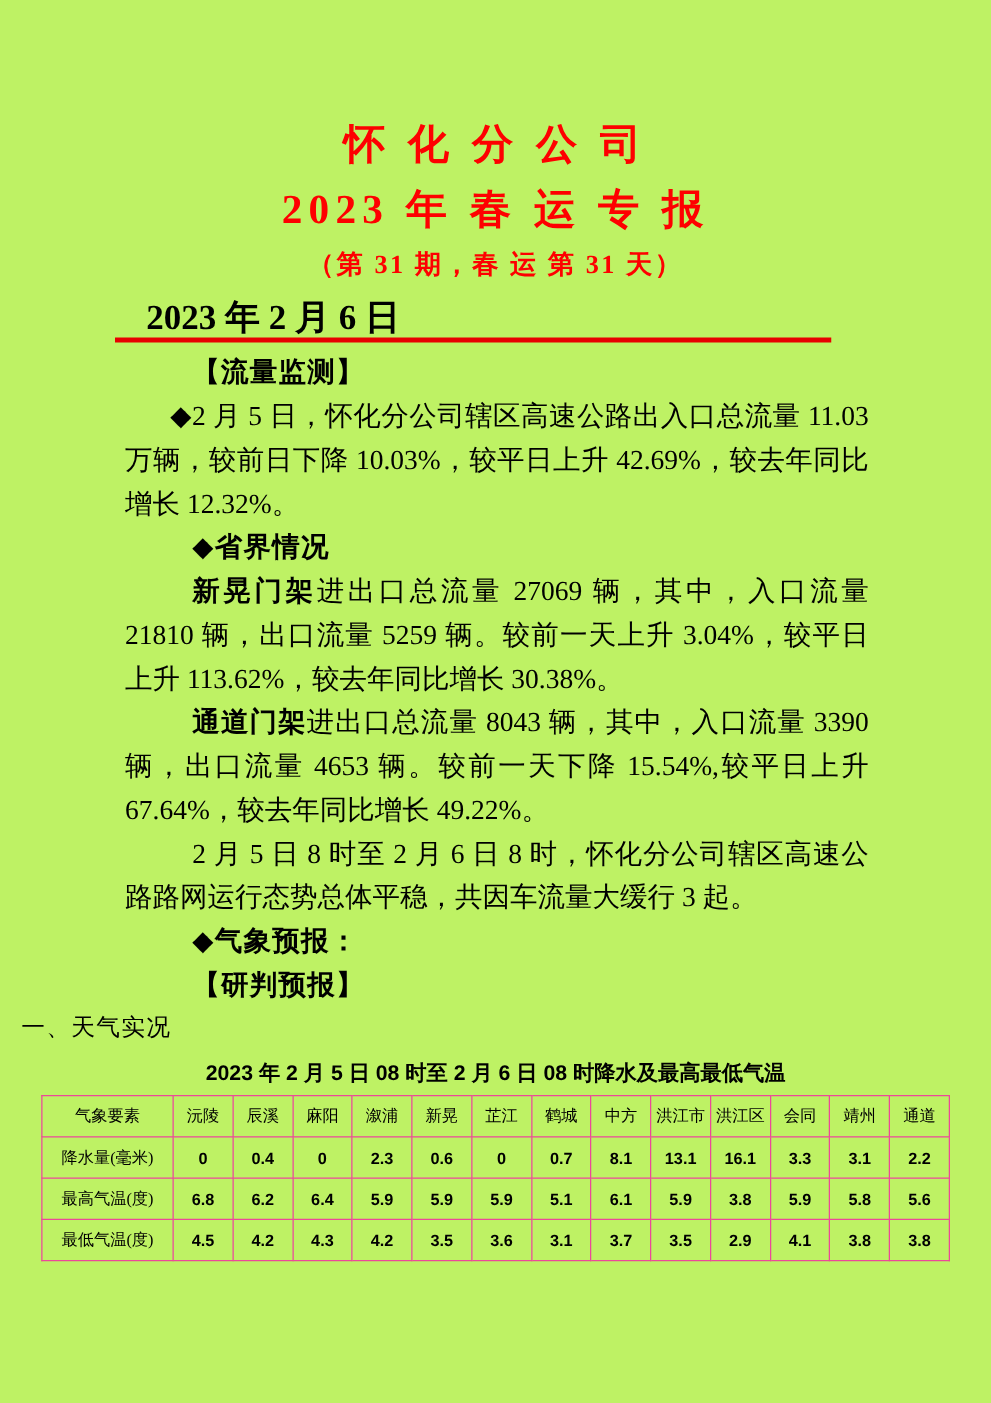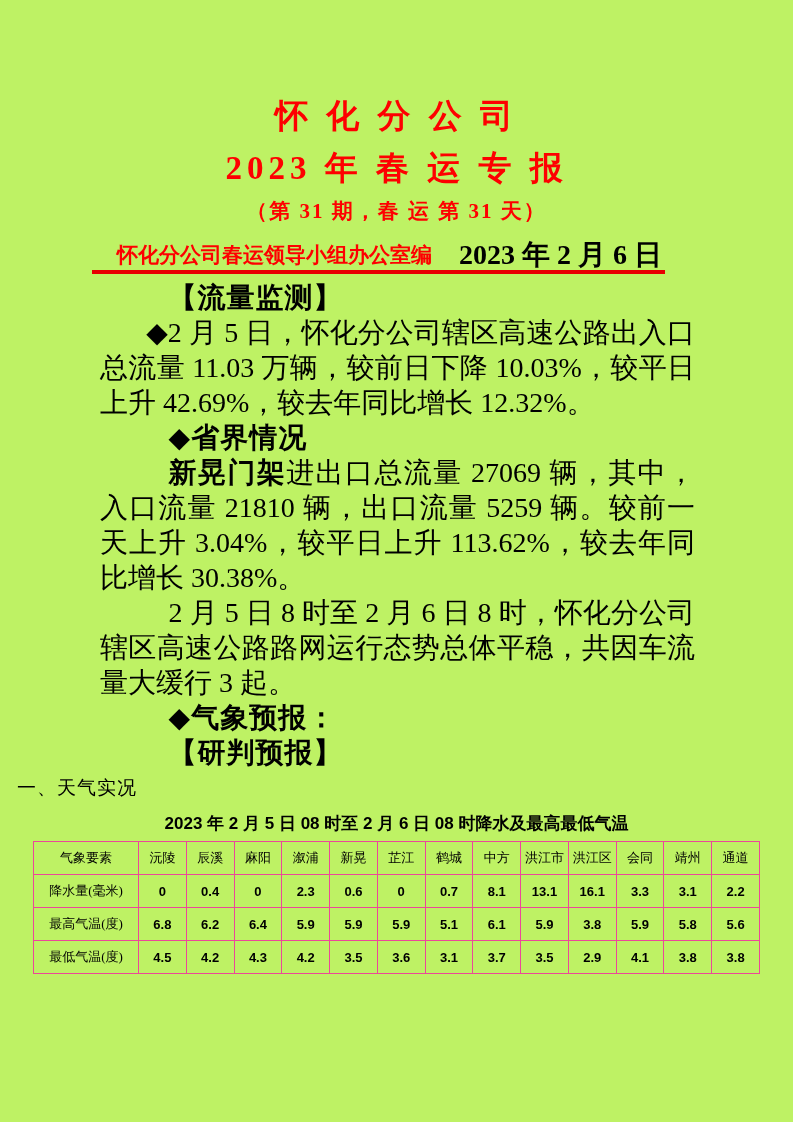--- a/index.html
+++ b/index.html
@@ -52,21 +52,21 @@
     font-size: 28px;
     line-height: 25px;
   }
   .red-rule {
     height: 4px;
     background: #e80000;
     margin: 3px 128px 0 92px;
   }
   .content {
     margin: 6px 98px 0 100px;
-    font-size: 28px;
+    font-size: 22px;
     line-height: 35px;
     text-align: justify;
   }
   .content p { margin: 0; }
   .sec-head {
     font-weight: bold;
     text-indent: 2.45em;
     font-family: "Liberation Sans", "DejaVu Sans", sans-serif;
     letter-spacing: 1px;
   }
@@ -127,30 +127,30 @@
 </head>
 <body>
 
 <div class="page">
 
   <h1 class="title">怀 化 分 公 司</h1>
   <h1 class="title">2023 年 春 运 专 报</h1>
   <div class="issue-line">（第 31 期，春 运 第 31 天）</div>
 
   <div class="editor-row">
-    <span class="editor-label">怀化分公司春运领导小组办公室编</span>
     <span class="report-date">2023 年 2 月 6 日</span>
   </div>
   <div class="red-rule"></div>
 
   <div class="content">
     <p class="sec-head">【流量监测】</p>
     <p class="p-first">◆2 月 5 日，怀化分公司辖区高速公路出入口总流量 11.03 万辆，较前日下降 10.03%，较平日上升 42.69%，较去年同比增长 12.32%。</p>
     <p class="sec-head">◆省界情况</p>
     <p class="p-lead"><span class="lead-bold">新晃门架</span><span>进出口总流量 27069 辆，其中，入口流量 21810 辆，出口流量 5259 辆。较前一天上升 3.04%，较平日上升 113.62%，较去年同比增长 30.38%。</span></p>
+    <p class="p-lead"><span class="lead-bold">通道门架</span><span>进出口总流量 8043 辆，其中，入口流量 3390 辆，出口流量 4653 辆。较前一天下降 15.54%,较平日上升 67.64%，较去年同比增长 49.22%。</span></p>
     <p class="p-lead">2 月 5 日 8 时至 2 月 6 日 8 时，怀化分公司辖区高速公路路网运行态势总体平稳，共因车流量大缓行 3 起。</p>
     <p class="sec-head">◆气象预报：</p>
     <p class="sec-head">【研判预报】</p>
   </div>
 
   <h2 class="weather-heading">一、天气实况</h2>
 
   <div class="tbl-title">2023 年 2 月 5 日 08 时至 2 月 6 日 08 时降水及最高最低气温</div>
 
   <table class="weather">

